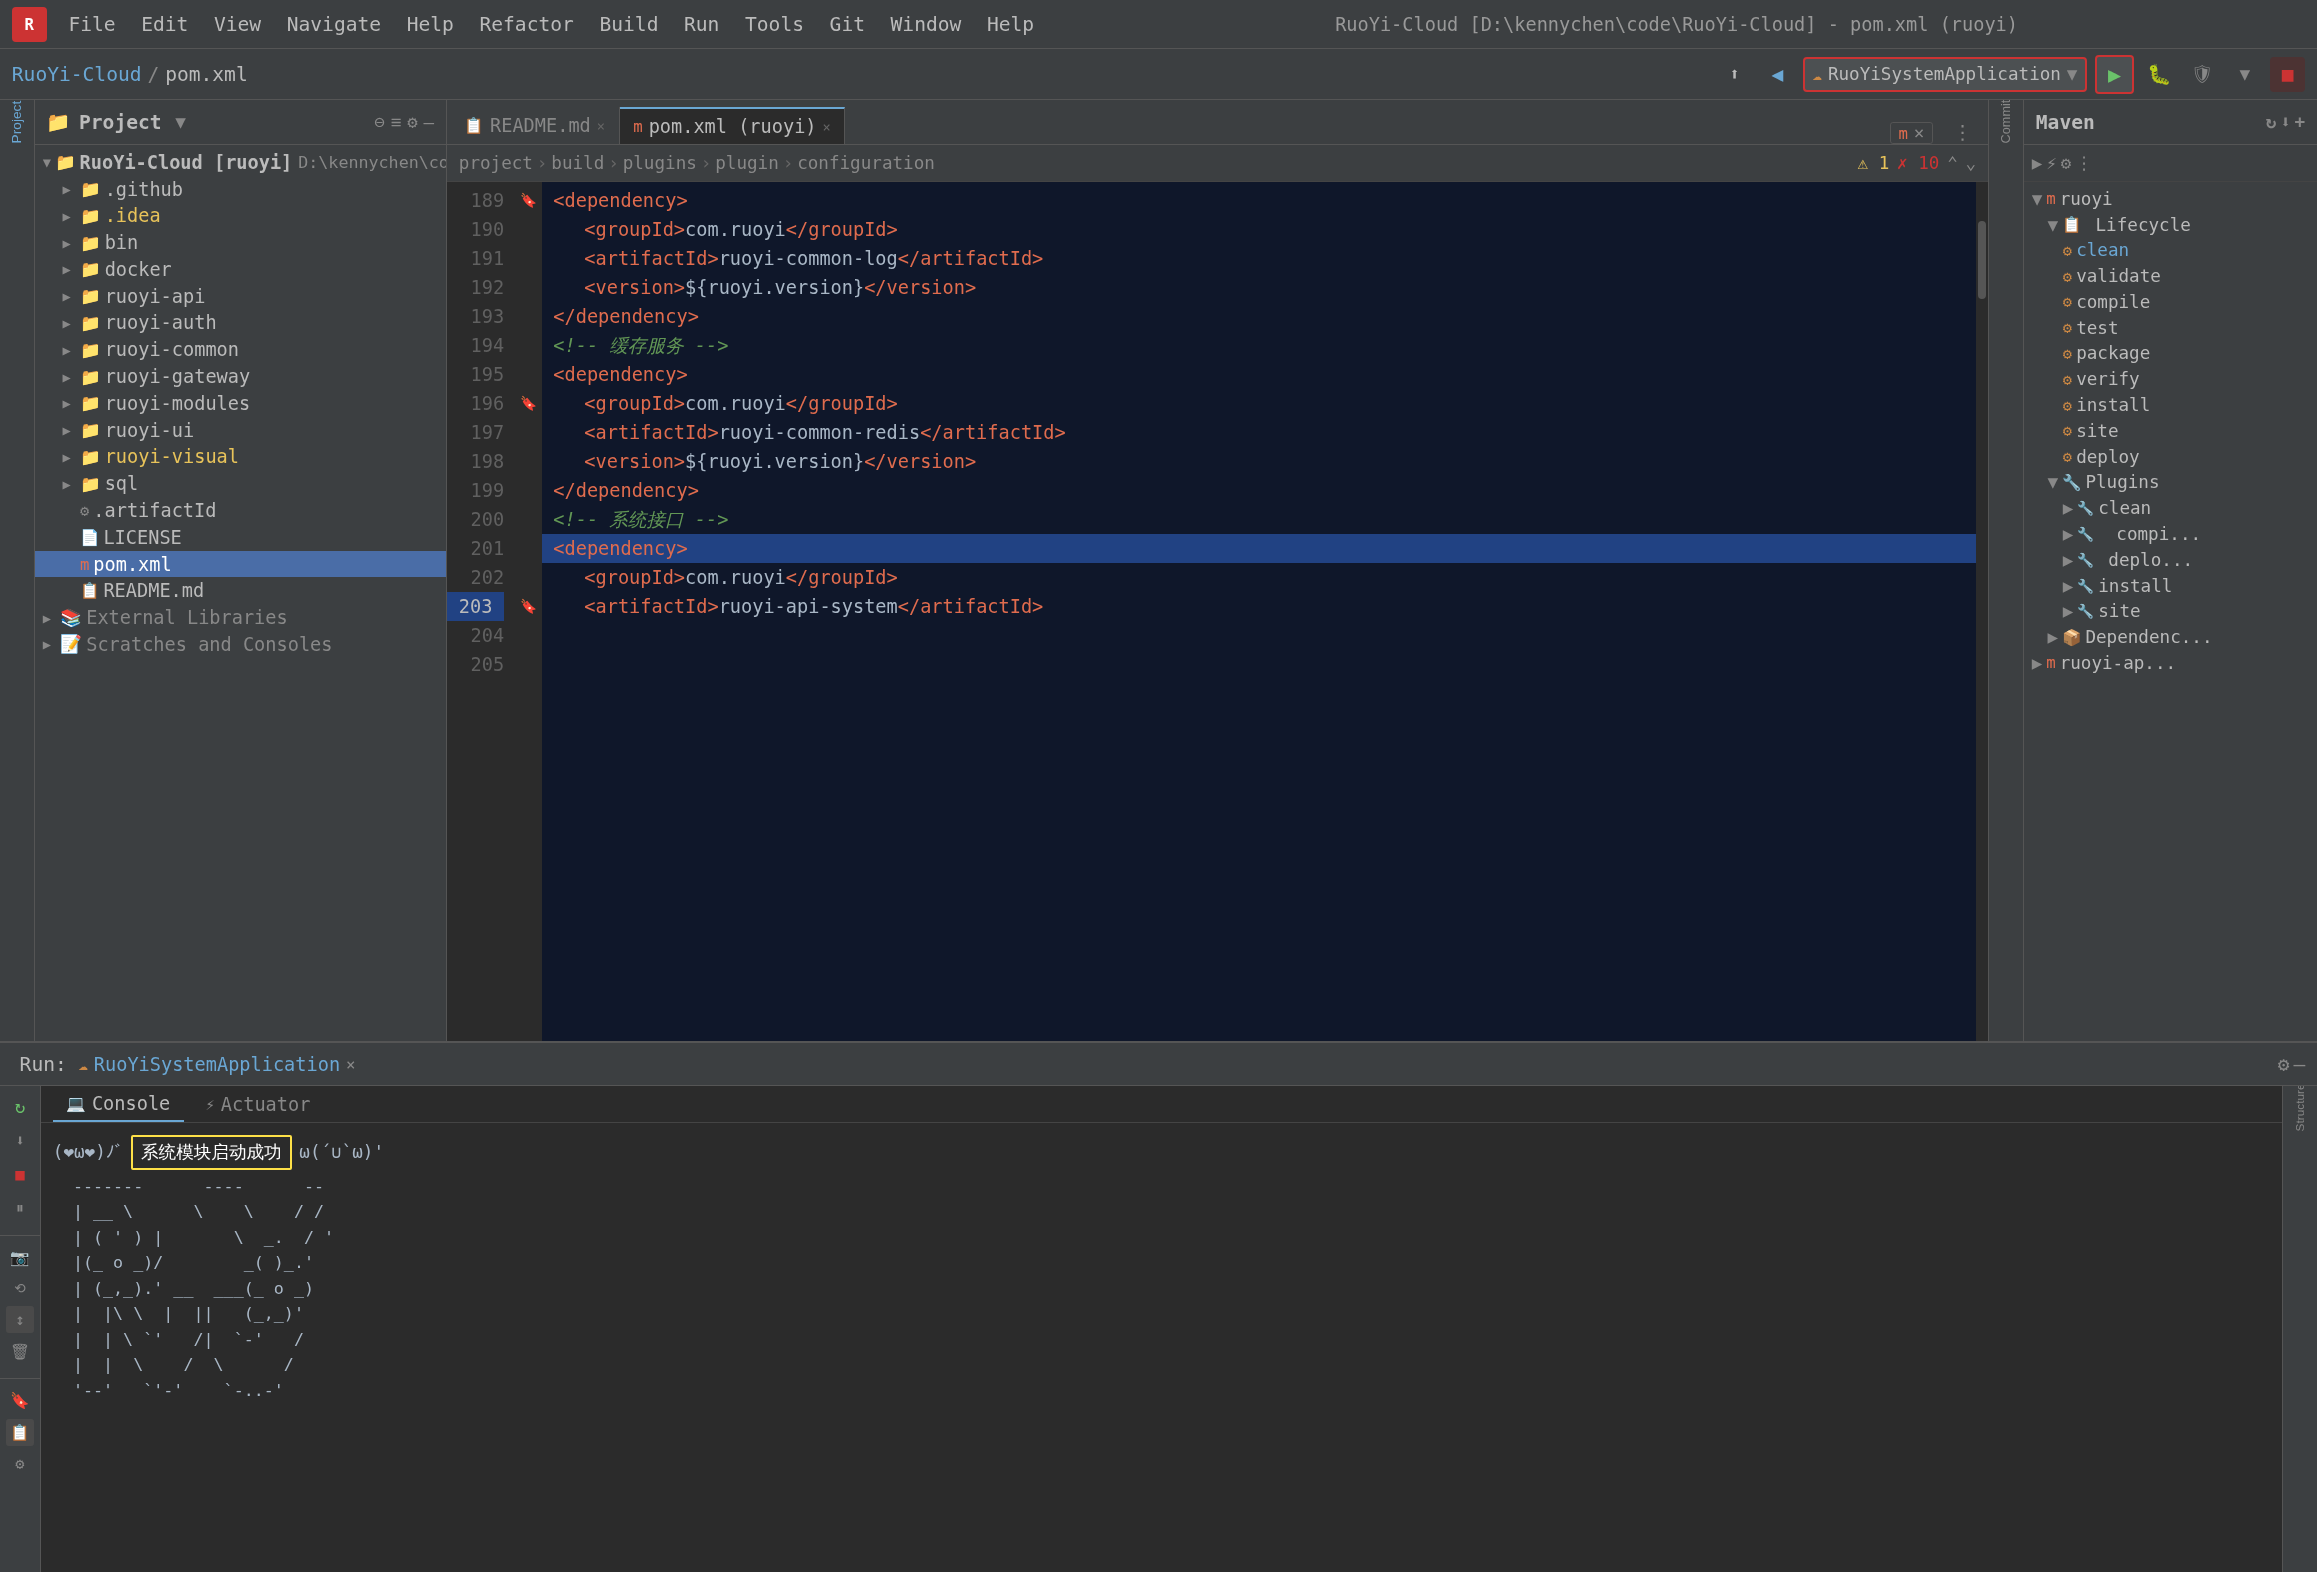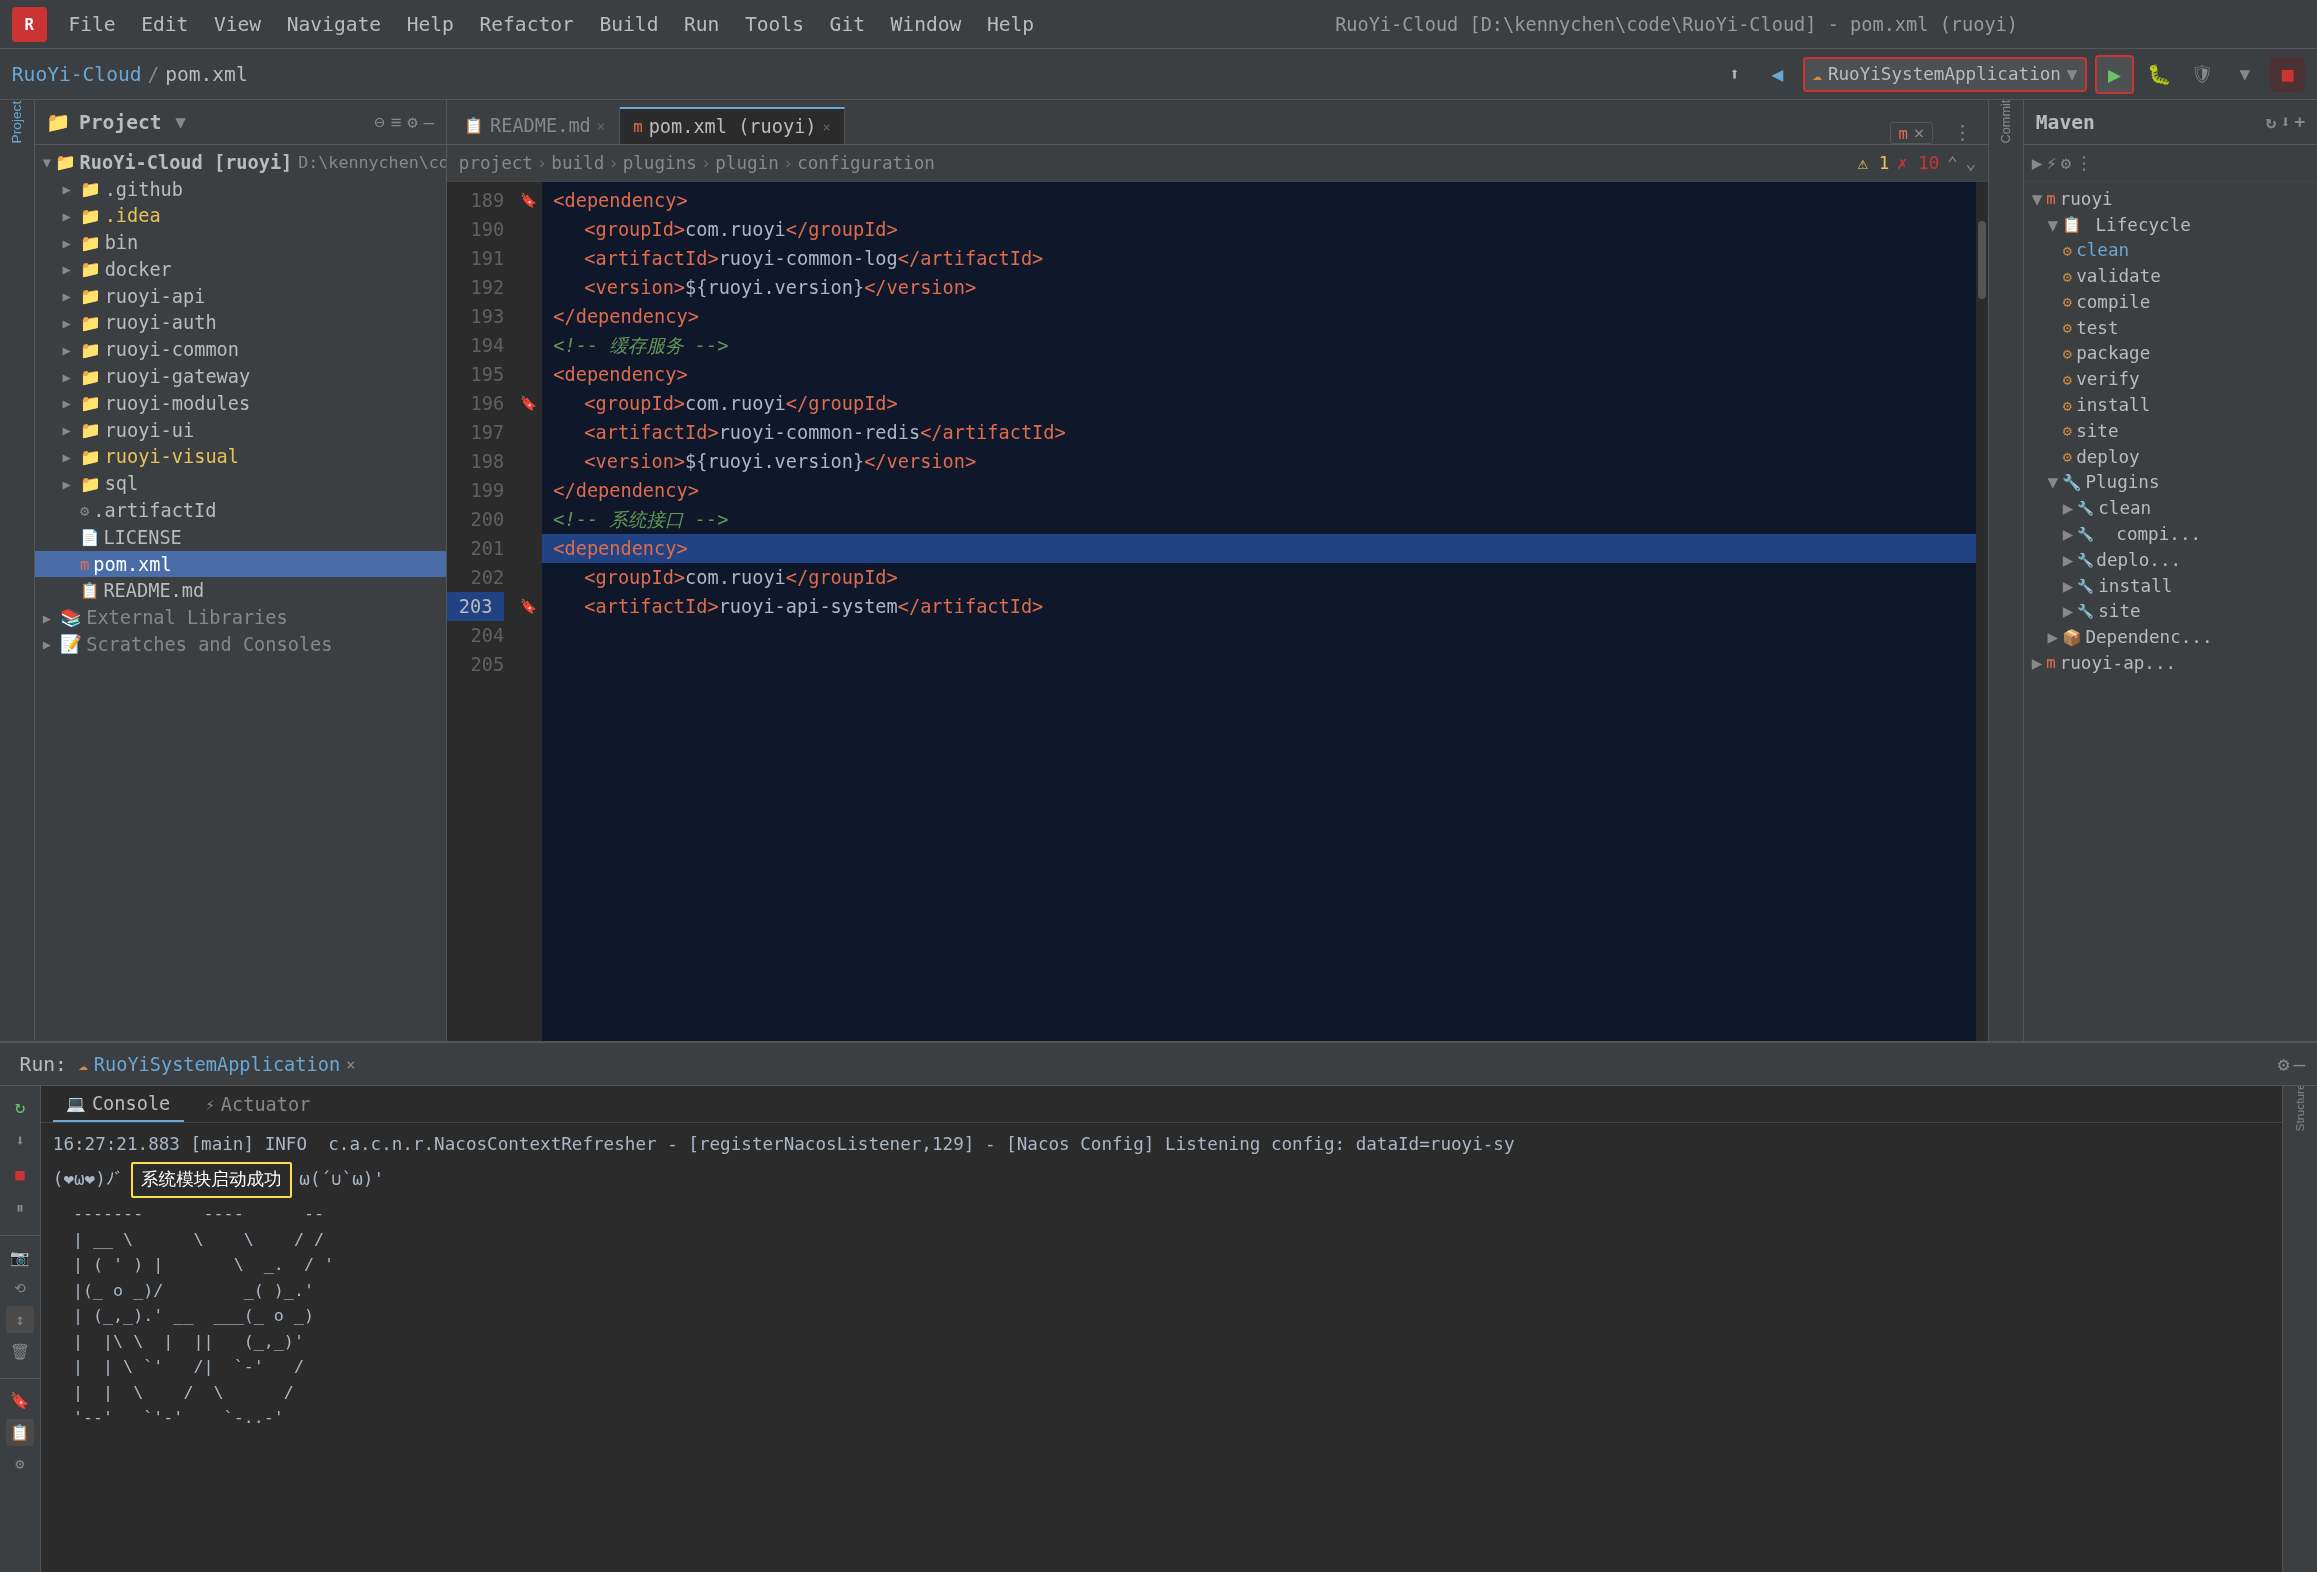--- a/index.html
+++ b/index.html
@@ -798,21 +798,21 @@
         <span class="maven-label" style="margin-left:3.9px;">clean</span>
       </div>
       <div class="maven-item" style="margin-left:31px;">
         <span style="color:#888;">▶</span>
         <span style="margin-left:3.9px; font-size:13.7px;">🔧</span>
         <span class="maven-label" style="margin-left:22px;">compi...</span>
       </div>
       <div class="maven-item" style="margin-left:31px;">
         <span style="color:#888;">▶</span>
         <span style="margin-left:3.9px; font-size:13.7px;">🔧</span>
-        <span class="maven-label" style="margin-left:2px;">deplo...</span>
+        <span class="maven-label" style="margin-left:14px;">deplo...</span>
       </div>
       <div class="maven-item" style="margin-left:31px;">
         <span style="color:#888;">▶</span>
         <span style="margin-left:3.9px; font-size:13.7px;">🔧</span>
         <span class="maven-label" style="margin-left:3.9px;">install</span>
       </div>
       <div class="maven-item" style="margin-left:31px;">
         <span style="color:#888;">▶</span>
         <span style="margin-left:3.9px; font-size:13.7px;">🔧</span>
         <span class="maven-label" style="margin-left:3.9px;">site</span>
@@ -875,21 +875,20 @@
           <span style="font-size:15.7px;">💻</span>
           <span>Console</span>
         </div>
         <div class="bottom-tab">
           <span style="font-size:15.7px;">⚡</span>
           <span>Actuator</span>
         </div>
       </div>
 
       <div class="console-area">
-        <div class="console-log-line">16:27:21.883 [main] INFO  c.a.c.n.r.NacosContextRefresher - [registerNacosListener,129] - [Nacos Config] Listening config: dataId=ruoyi-sy</div>
         <div style="display:flex; align-items:center; gap:7.8px; margin:3.9px 0;">
           <span>(❤ω❤)ﾉﾞ</span>
           <span class="console-success" style="border:2px solid #fde047; background:transparent; color:white; padding:2px 7.8px; border-radius:2px;">系统模块启动成功</span>
           <span>ω(´∪`ω)'</span>
         </div>
         <div class="ascii-art">  -------      ----      --
   | __ \      \    \    / /
   | ( ' ) |       \  _.  / '
   |(_ o _)/        _( )_.'
   | (_,_).' __  ___(_ o _)

